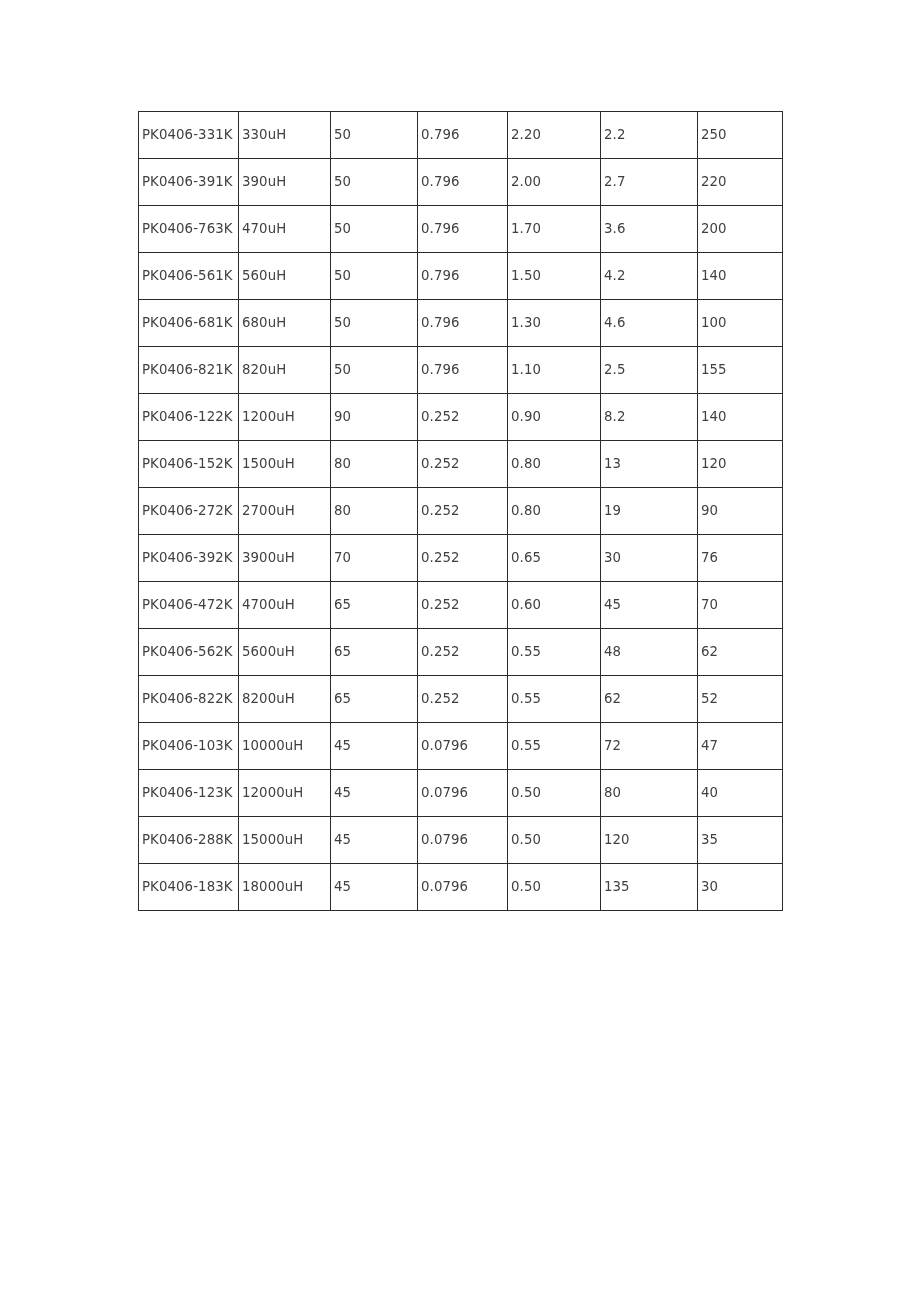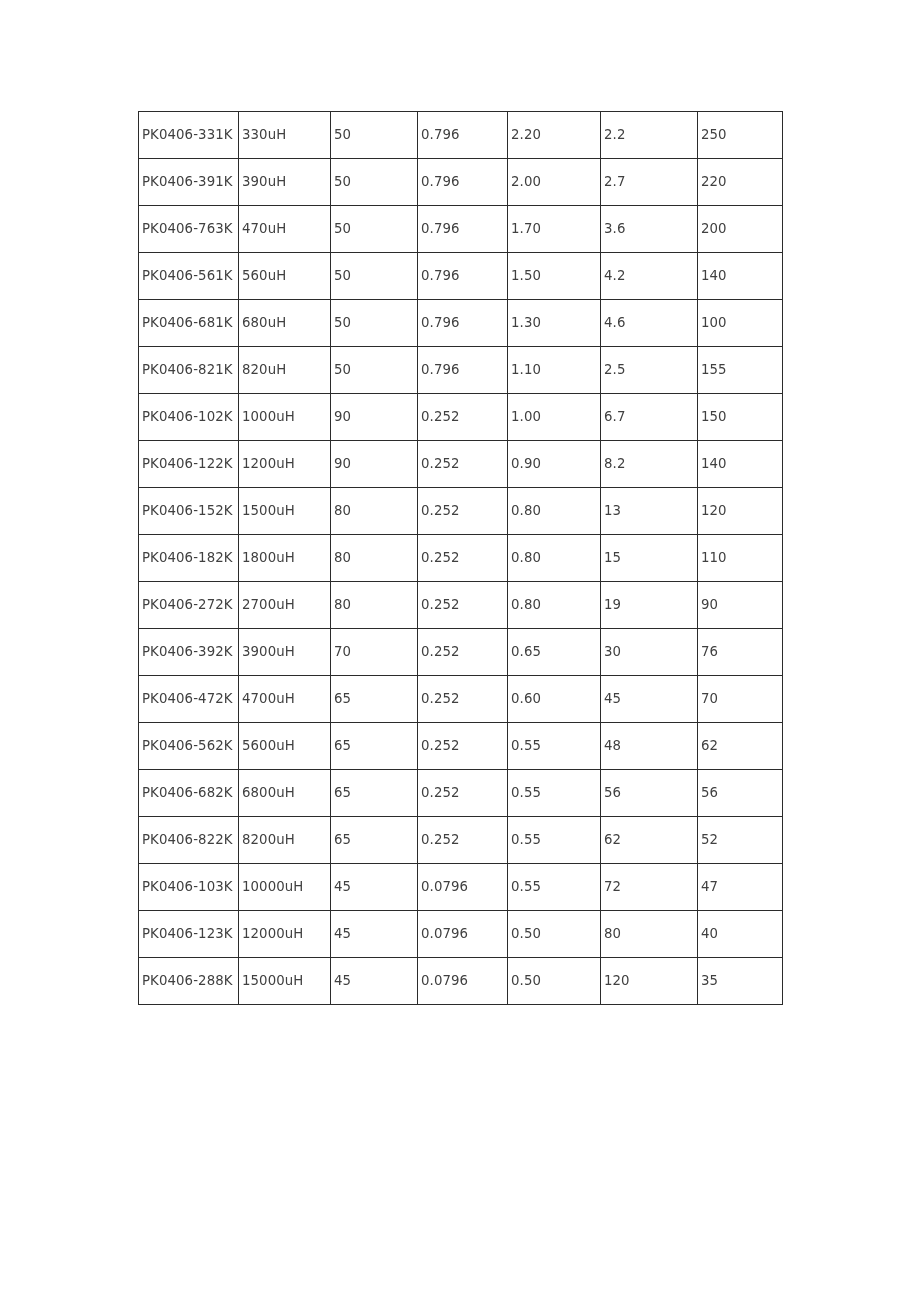--- a/index.html
+++ b/index.html
@@ -113,56 +113,38 @@
         <tr>
           <td>PK0406-821K</td>
           <td>820uH</td>
           <td>50</td>
           <td>0.796</td>
           <td>1.10</td>
           <td>2.5</td>
           <td>155</td>
         </tr>
         <tr>
-          <td>PK0406-102K</td>
-          <td>1000uH</td>
-          <td>90</td>
-          <td>0.252</td>
-          <td>1.00</td>
-          <td>6.7</td>
-          <td>150</td>
-        </tr>
-        <tr>
           <td>PK0406-122K</td>
           <td>1200uH</td>
           <td>90</td>
           <td>0.252</td>
           <td>0.90</td>
           <td>8.2</td>
           <td>140</td>
         </tr>
         <tr>
           <td>PK0406-152K</td>
           <td>1500uH</td>
           <td>80</td>
           <td>0.252</td>
           <td>0.80</td>
           <td>13</td>
           <td>120</td>
         </tr>
         <tr>
-          <td>PK0406-182K</td>
-          <td>1800uH</td>
-          <td>80</td>
-          <td>0.252</td>
-          <td>0.80</td>
-          <td>15</td>
-          <td>110</td>
-        </tr>
-        <tr>
           <td>PK0406-272K</td>
           <td>2700uH</td>
           <td>80</td>
           <td>0.252</td>
           <td>0.80</td>
           <td>19</td>
           <td>90</td>
         </tr>
         <tr>
           <td>PK0406-392K</td>
@@ -185,29 +167,20 @@
         <tr>
           <td>PK0406-562K</td>
           <td>5600uH</td>
           <td>65</td>
           <td>0.252</td>
           <td>0.55</td>
           <td>48</td>
           <td>62</td>
         </tr>
         <tr>
-          <td>PK0406-682K</td>
-          <td>6800uH</td>
-          <td>65</td>
-          <td>0.252</td>
-          <td>0.55</td>
-          <td>56</td>
-          <td>56</td>
-        </tr>
-        <tr>
           <td>PK0406-822K</td>
           <td>8200uH</td>
           <td>65</td>
           <td>0.252</td>
           <td>0.55</td>
           <td>62</td>
           <td>52</td>
         </tr>
         <tr>
           <td>PK0406-103K</td>
@@ -229,16 +202,25 @@
         </tr>
         <tr>
           <td>PK0406-288K</td>
           <td>15000uH</td>
           <td>45</td>
           <td>0.0796</td>
           <td>0.50</td>
           <td>120</td>
           <td>35</td>
         </tr>
+        <tr>
+          <td>PK0406-183K</td>
+          <td>18000uH</td>
+          <td>45</td>
+          <td>0.0796</td>
+          <td>0.50</td>
+          <td>135</td>
+          <td>30</td>
+        </tr>
       </tbody>
   </table>
 
 </div>
 
 </body></html>

